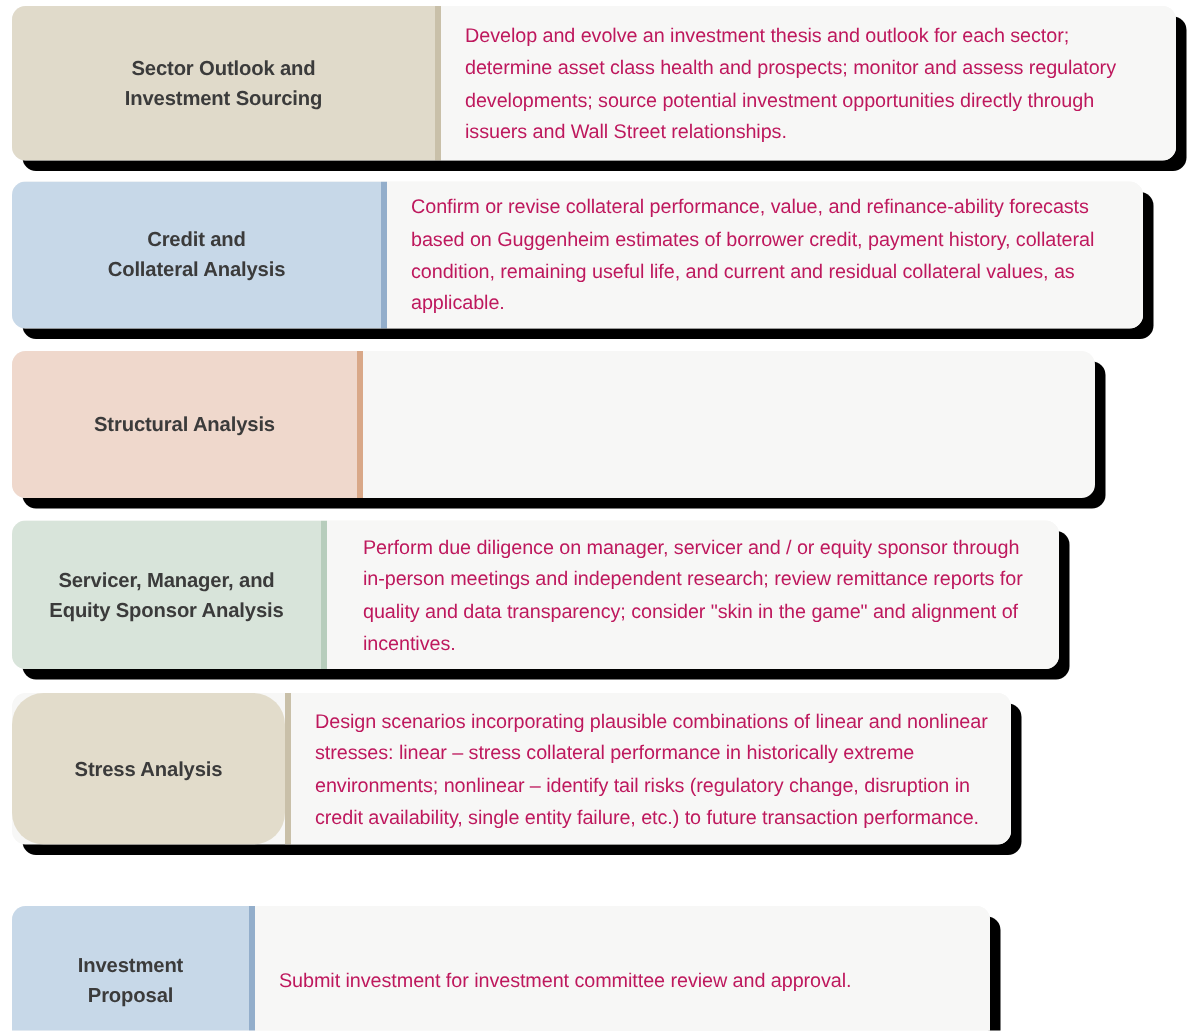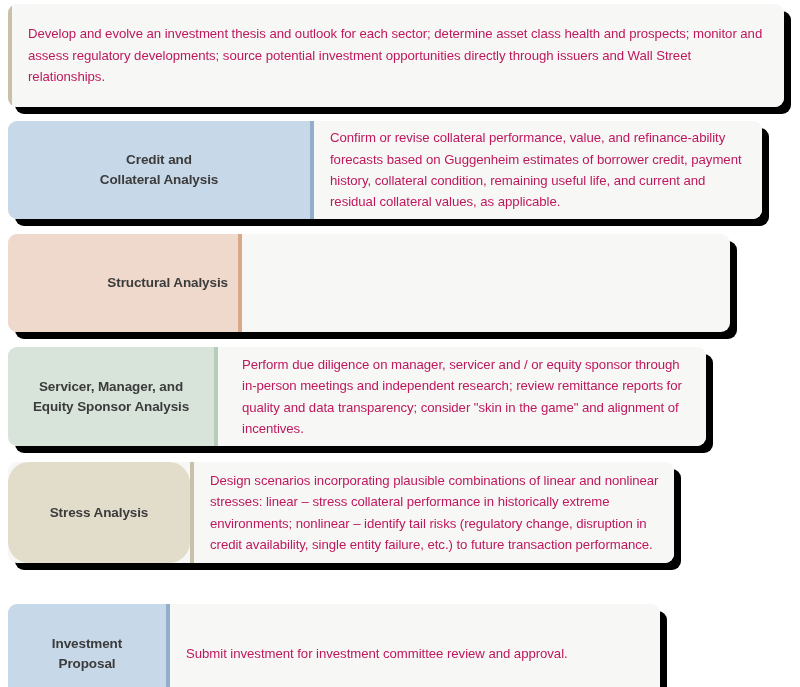--- a/index.html
+++ b/index.html
@@ -61,36 +61,39 @@
     line-height: 1.62;
     color: #be185d;
     letter-spacing: -0.05px;
   }
 </style>
 </head>
 <body>
 
 <div id="diagram">
     <div class="row" style="left: 8px; top: 4px; width: 776px; height: 103px; box-shadow: rgb(0, 0, 0) 7px 7px 0px 0px;">
+      <div class="row-label" style="width: 282px; background: rgb(224, 218, 202);">
+        <div class="row-label-text">Sector Outlook and<br>Investment Sourcing</div>
+      </div>
       <div class="row-divider" style="background: rgb(201, 192, 169);"></div>
       <div class="row-desc" style="background: rgb(247, 247, 246);">
         <div class="row-desc-text">Develop and evolve an investment thesis and outlook for each sector; determine asset class health and prospects; monitor and assess regulatory developments; source potential investment opportunities directly through issuers and Wall Street relationships.</div>
       </div>
     </div>
     <div class="row" style="left: 8px; top: 121px; width: 754px; height: 98px; box-shadow: rgb(0, 0, 0) 7px 7px 0px 0px;">
-      <div class="row-label" style="width: 302px; background: rgb(199, 216, 232);">
+      <div class="row-label" style="width: 246px; background: rgb(199, 216, 232);">
         <div class="row-label-text">Credit and<br>Collateral Analysis</div>
       </div>
       <div class="row-divider" style="background: rgb(147, 174, 203);"></div>
       <div class="row-desc" style="background: rgb(247, 247, 246); justify-content: center;">
         <div class="row-desc-text">Confirm or revise collateral performance, value, and refinance-ability forecasts based on Guggenheim estimates of borrower credit, payment history, collateral condition, remaining useful life, and current and residual collateral values, as applicable.</div>
       </div>
     </div>
     <div class="row" style="left: 8px; top: 234px; width: 722px; height: 98px; box-shadow: rgb(0, 0, 0) 7px 7px 0px 0px;">
-      <div class="row-label" style="width: 230px; background: rgb(239, 216, 204); justify-content: flex-end;">
+      <div class="row-label" style="width: 230px; background: rgb(239, 216, 204);">
         <div class="row-label-text">Structural Analysis</div>
       </div>
       <div class="row-divider" style="background: rgb(217, 168, 136);"></div>
     </div>
     <div class="row" style="left: 8px; top: 347px; width: 698px; height: 99px; box-shadow: rgb(0, 0, 0) 7px 7px 0px 0px;">
       <div class="row-label" style="width: 206px; background: rgb(216, 228, 218);">
         <div class="row-label-text">Servicer, Manager, and<br>Equity Sponsor Analysis</div>
       </div>
       <div class="row-divider" style="background: rgb(183, 205, 188);"></div>
       <div class="row-desc" style="background: rgb(247, 247, 246); padding-left: 24px;">

